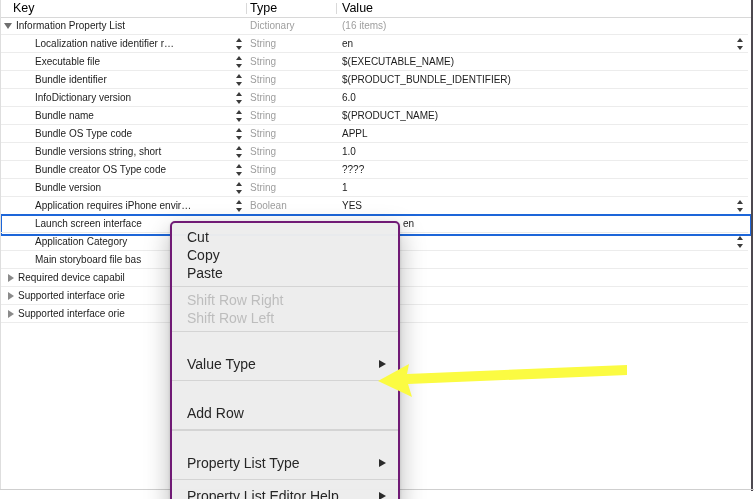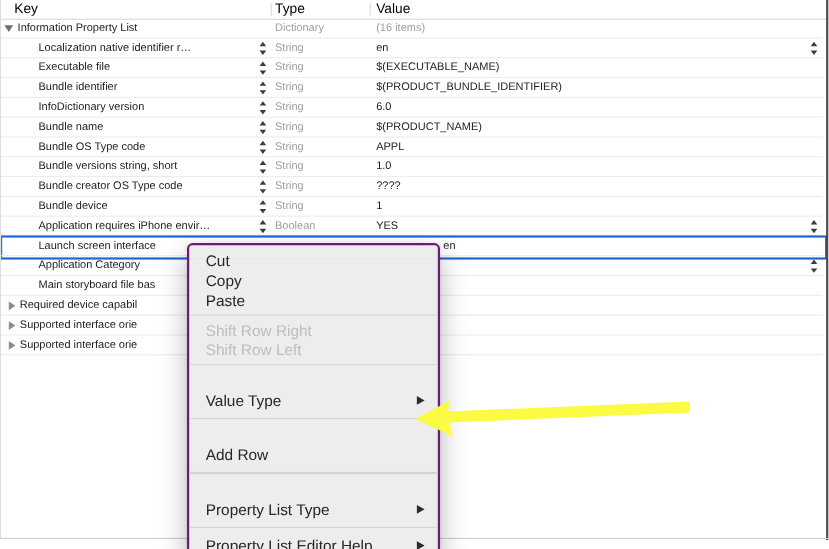--- a/index.html
+++ b/index.html
@@ -137,21 +137,21 @@
       <div class="row" style="top: 161px;">
         <span class="cell key" style="left: 35px;">Bundle creator OS Type code</span>
         <span class="stepper" style="left: 234px;">
           <i class="up"></i>
           <i class="dn"></i>
         </span>
         <span class="cell type">String</span>
         <span class="cell val">????</span>
       </div>
       <div class="row" style="top: 179px;">
-        <span class="cell key" style="left: 35px;">Bundle device</span>
+        <span class="cell key" style="left: 35px;">Bundle version</span>
         <span class="stepper" style="left: 234px;">
           <i class="up"></i>
           <i class="dn"></i>
         </span>
         <span class="cell type">String</span>
         <span class="cell val">1</span>
       </div>
       <div class="row" style="top: 197px;">
         <span class="cell key" style="left: 35px;">Application requires iPhone envir…</span>
         <span class="stepper" style="left: 234px;">

